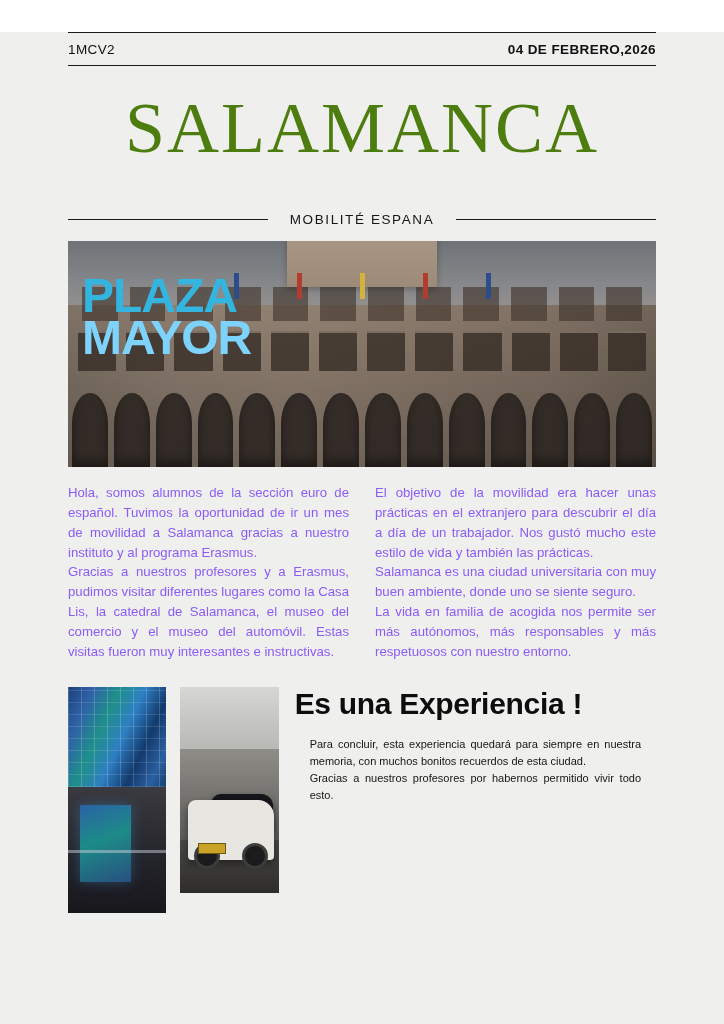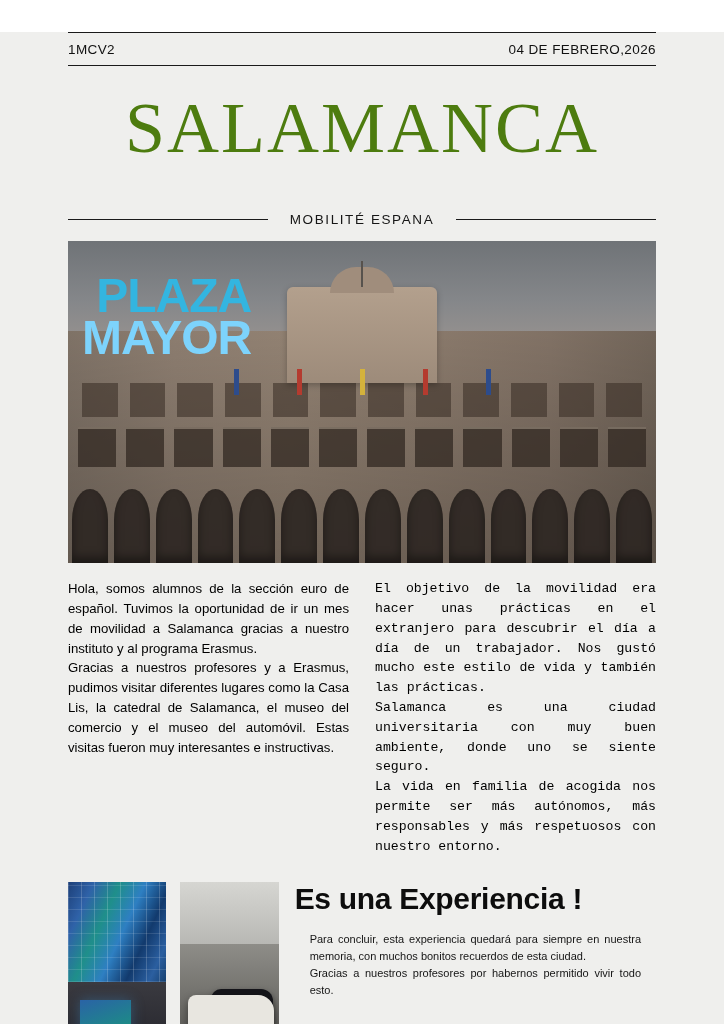--- a/index.html
+++ b/index.html
@@ -29,21 +29,21 @@
     border-bottom: 1.5px solid #1a1a1a;
     height: 32px;
     display: flex;
     align-items: center;
     justify-content: space-between;
     font-size: 13.5px;
     letter-spacing: 0.4px;
     color: #111;
   }
   .masthead .issue { font-weight: 400; }
-  .masthead .date { font-weight: 400; }
+  .masthead .date { font-weight: 700; }
 
   .title {
     text-align: center;
     font-family: "Liberation Serif", serif;
     font-size: 72px;
     line-height: 1.0;
     letter-spacing: 2px;
     font-weight: 400;
     color: #4d7c0f;
     margin-top: 26px;
@@ -64,24 +64,23 @@
     font-size: 13.5px;
     letter-spacing: 1.6px;
     color: #161616;
     white-space: nowrap;
   }
 
   
   .hero {
     position: relative;
     margin-top: 14px;
-    height: 322px;
+    height: 226px;
     overflow: hidden;
     background: #6d6258;
-    text-align: right;
   }
   .hero-sky {
     position: absolute;
     left: 0; top: 0; right: 0;
     height: 34%;
     background: linear-gradient(180deg, #6f7377 0%, #85878a 55%, #9a9490 100%);
   }
   .hero-building {
     position: absolute;
     left: 0; right: 0; bottom: 0;
@@ -210,21 +209,21 @@
   
   .columns {
     display: flex;
     gap: 26px;
     margin-top: 16px;
   }
   .col {
     flex: 1 1 0;
     font-size: 13.2px;
     line-height: 1.5;
-    color: #000000;
+    color: #8b5cf6;
     text-align: justify;
   }
   .col p { margin: 0; }
 
   
   .bottom {
     display: flex;
     gap: 14px;
     margin-top: 26px;
   }
@@ -458,21 +457,21 @@
       <span class="l2">MAYOR</span>
     </div>
   </div>
 
   <div class="columns">
     <div class="col">
       <p style="white-space: pre-line;">Hola, somos alumnos de la sección euro de español. Tuvimos la oportunidad de ir un mes de movilidad a Salamanca gracias a nuestro instituto y al programa Erasmus.
 Gracias a nuestros profesores y a Erasmus, pudimos visitar diferentes lugares como la Casa Lis, la catedral de Salamanca, el museo del comercio y el museo del automóvil. Estas visitas fueron muy interesantes e instructivas.</p>
     </div>
     <div class="col">
-      <p style="white-space: pre-line; font-family: Liberation Mono, monospace;">El objetivo de la movilidad era hacer unas prácticas en el extranjero para descubrir el día a día de un trabajador. Nos gustó mucho este estilo de vida y también las prácticas.
+      <p style="white-space: pre-line;">El objetivo de la movilidad era hacer unas prácticas en el extranjero para descubrir el día a día de un trabajador. Nos gustó mucho este estilo de vida y también las prácticas.
 Salamanca es una ciudad universitaria con muy buen ambiente, donde uno se siente seguro.
 La vida en familia de acogida nos permite ser más autónomos, más responsables y más respetuosos con nuestro entorno.</p>
     </div>
   </div>
 
   <div class="bottom">
 
     <div class="photo photo-lis">
       <div class="lis-ceiling"></div>
       <div class="lis-wall"></div>

